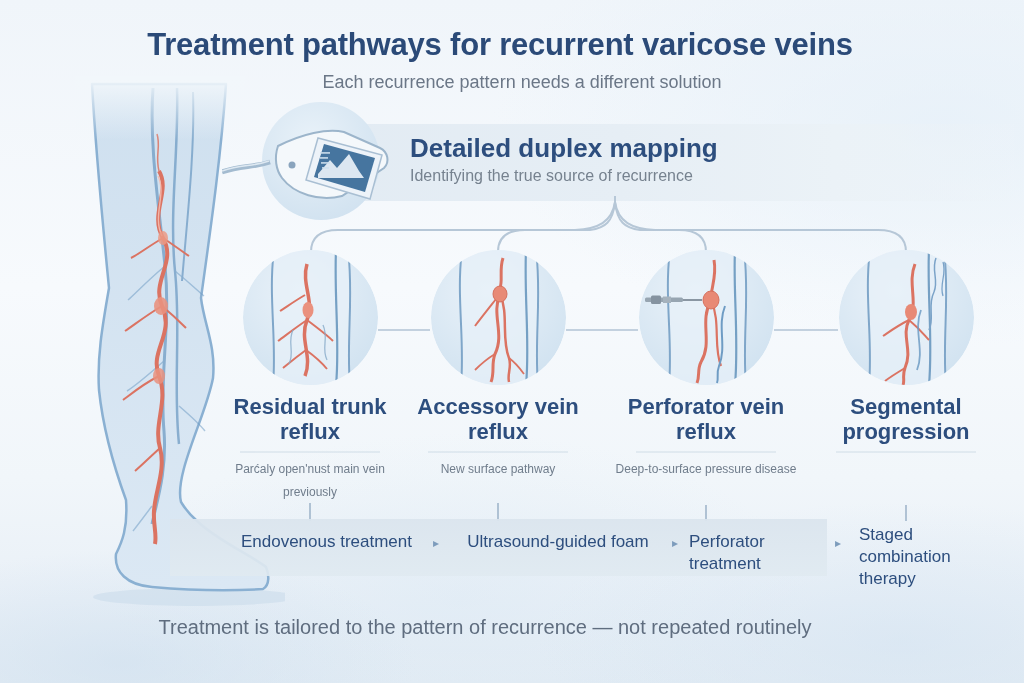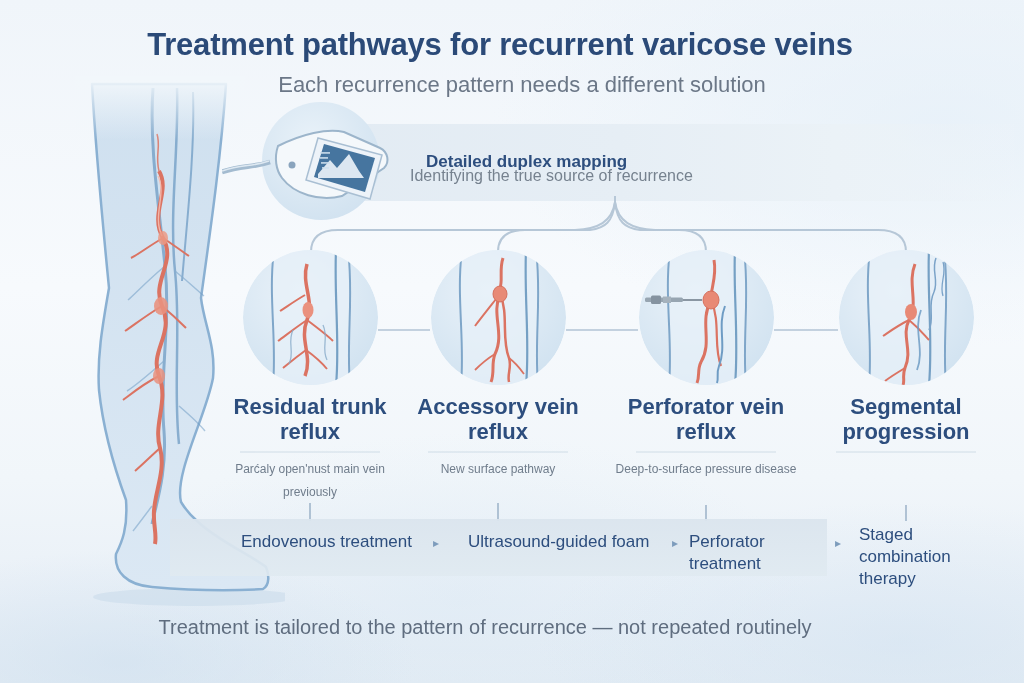--- a/index.html
+++ b/index.html
@@ -10,28 +10,28 @@
       radial-gradient(ellipse 420px 160px at 12% 97%, rgba(204,222,238,.55), transparent 70%),
       radial-gradient(ellipse 520px 200px at 88% 94%, rgba(206,224,240,.45), transparent 70%),
       radial-gradient(ellipse 600px 300px at 92% 18%, rgba(228,239,248,.7), transparent 75%),
       radial-gradient(ellipse 500px 240px at 45% 88%, rgba(216,231,243,.4), transparent 70%),
       linear-gradient(180deg,#f0f5fa 0%,#f7fafd 42%,#f1f6fa 70%,#e9f0f7 88%,#e3ecf4 100%);
   }
   .abs{position:absolute;}
   
   .header{position:absolute;left:0;top:27px;width:1000px;text-align:center;}
   .title{font-size:31px;font-weight:700;color:#2b4a78;letter-spacing:-.2px;margin:0;}
-  .subtitle{margin-top:9px;font-size:22px;color:#6b7787;padding-left:44px;}
+  .subtitle{margin-top:9px;font-size:18px;color:#6b7787;padding-left:44px;}
   
   .duplex-bar{left:297px;top:124px;width:717px;height:77px;
     background:linear-gradient(90deg,#e2ebf3 0%,#e6eef5 45%,#ebf2f7 75%,rgba(238,244,249,.15) 100%);}
   .duplex-circle{left:262px;top:102px;width:118px;height:118px;border-radius:50%;
     background:radial-gradient(circle at 42% 34%,#e9f2f9 0%,#d4e4f1 70%,#cbdeee 100%);}
   .probe-svg{left:222px;top:110px;}
-  .duplex-title{left:410px;top:152px;font-size:17px;font-weight:700;color:#2d4e7e;margin-left:16px;}
+  .duplex-title{left:410px;top:133px;font-size:26px;font-weight:700;color:#2d4e7e;}
   .duplex-sub{left:410px;top:167px;font-size:16px;color:#76828f;}
   
   .col-title{top:394px;width:190px;text-align:center;font-size:22px;font-weight:700;
     color:#2d4e7e;line-height:25px;}
   .col-desc{top:458px;width:186px;text-align:center;font-size:12px;color:#707d8c;line-height:23px;}
   .pattern-circle{top:250px;width:135px;height:135px;}
   
   .band{left:170px;top:519px;width:657px;height:57px;
     background:linear-gradient(180deg,rgba(219,229,238,.95),rgba(224,234,241,.9));}
   .treat{font-size:17px;color:#2d4e7e;line-height:22px;}
@@ -252,21 +252,21 @@
   <div class="abs col-title" style="left:611px;width:160px;margin-left:15px">Perforator vein reflux</div>
   <div class="abs col-title" style="left:811px;width:160px;margin-left:15px">Segmental progression</div>
 
   <div class="abs col-desc" style="left:217px">Parćaly open'nust main vein previously</div>
   <div class="abs col-desc" style="left:405px">New surface pathway</div>
   <div class="abs col-desc" style="left:613px">Deep-to-surface pressure disease</div>
 
   <div class="abs band"></div>
   <div class="abs treat" style="left:212px;top:531px;width:200px;text-align:right">Endovenous treatment</div>
   <div class="abs flow-arrow" style="left:433px;top:532px">▸</div>
-  <div class="abs treat" style="left:468px;top:531px;width:212px;text-align:left">Ultrasound-guided foam</div>
+  <div class="abs treat" style="left:452px;top:531px;width:212px;text-align:center">Ultrasound-guided foam</div>
   <div class="abs flow-arrow" style="left:672px;top:532px">▸</div>
   <div class="abs treat" style="left:689px;top:531px;width:106px">Perforator treatment</div>
   <div class="abs flow-arrow" style="left:835px;top:532px">▸</div>
   <div class="abs treat" style="left:859px;top:524px;width:126px">Staged combination therapy</div>
 
   <div class="abs footer">Treatment is tailored to the pattern of recurrence — not repeated routinely</div>
 
 </div>
 
 </body></html>

